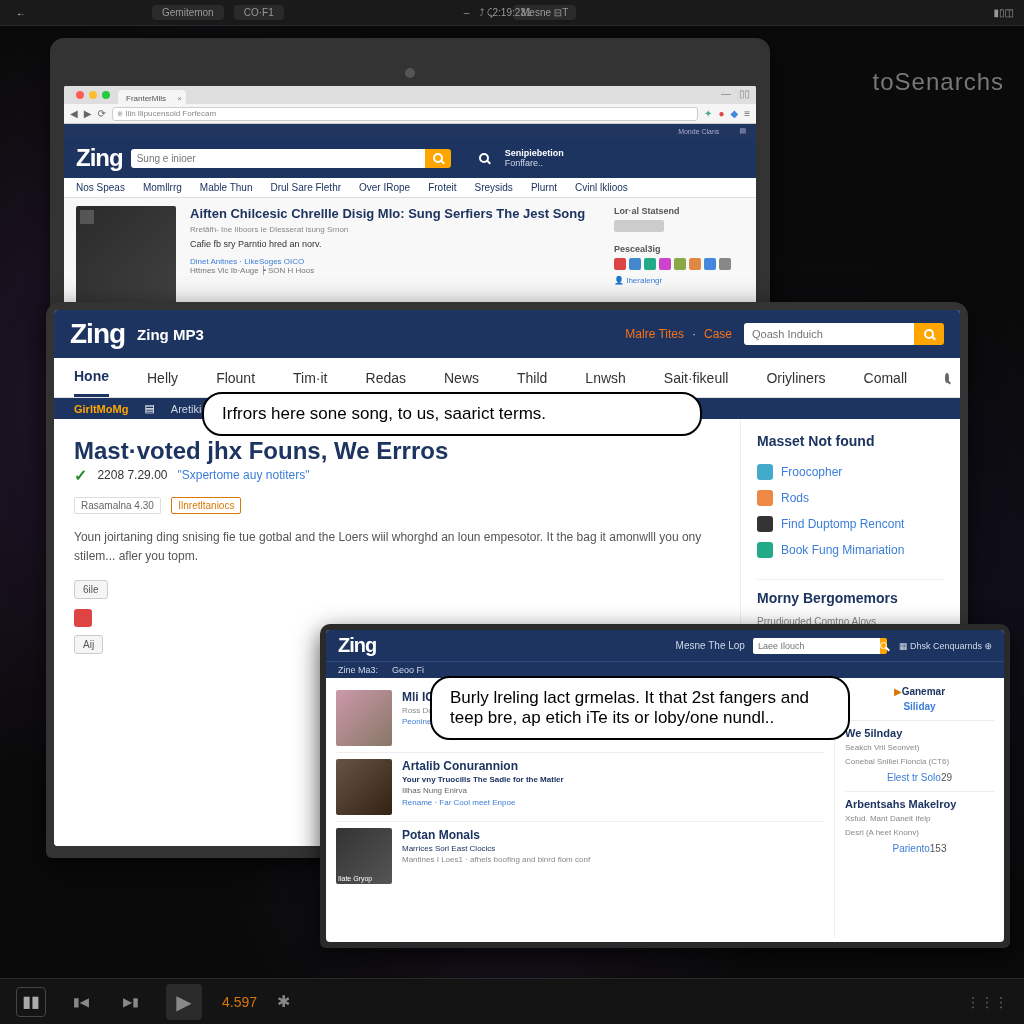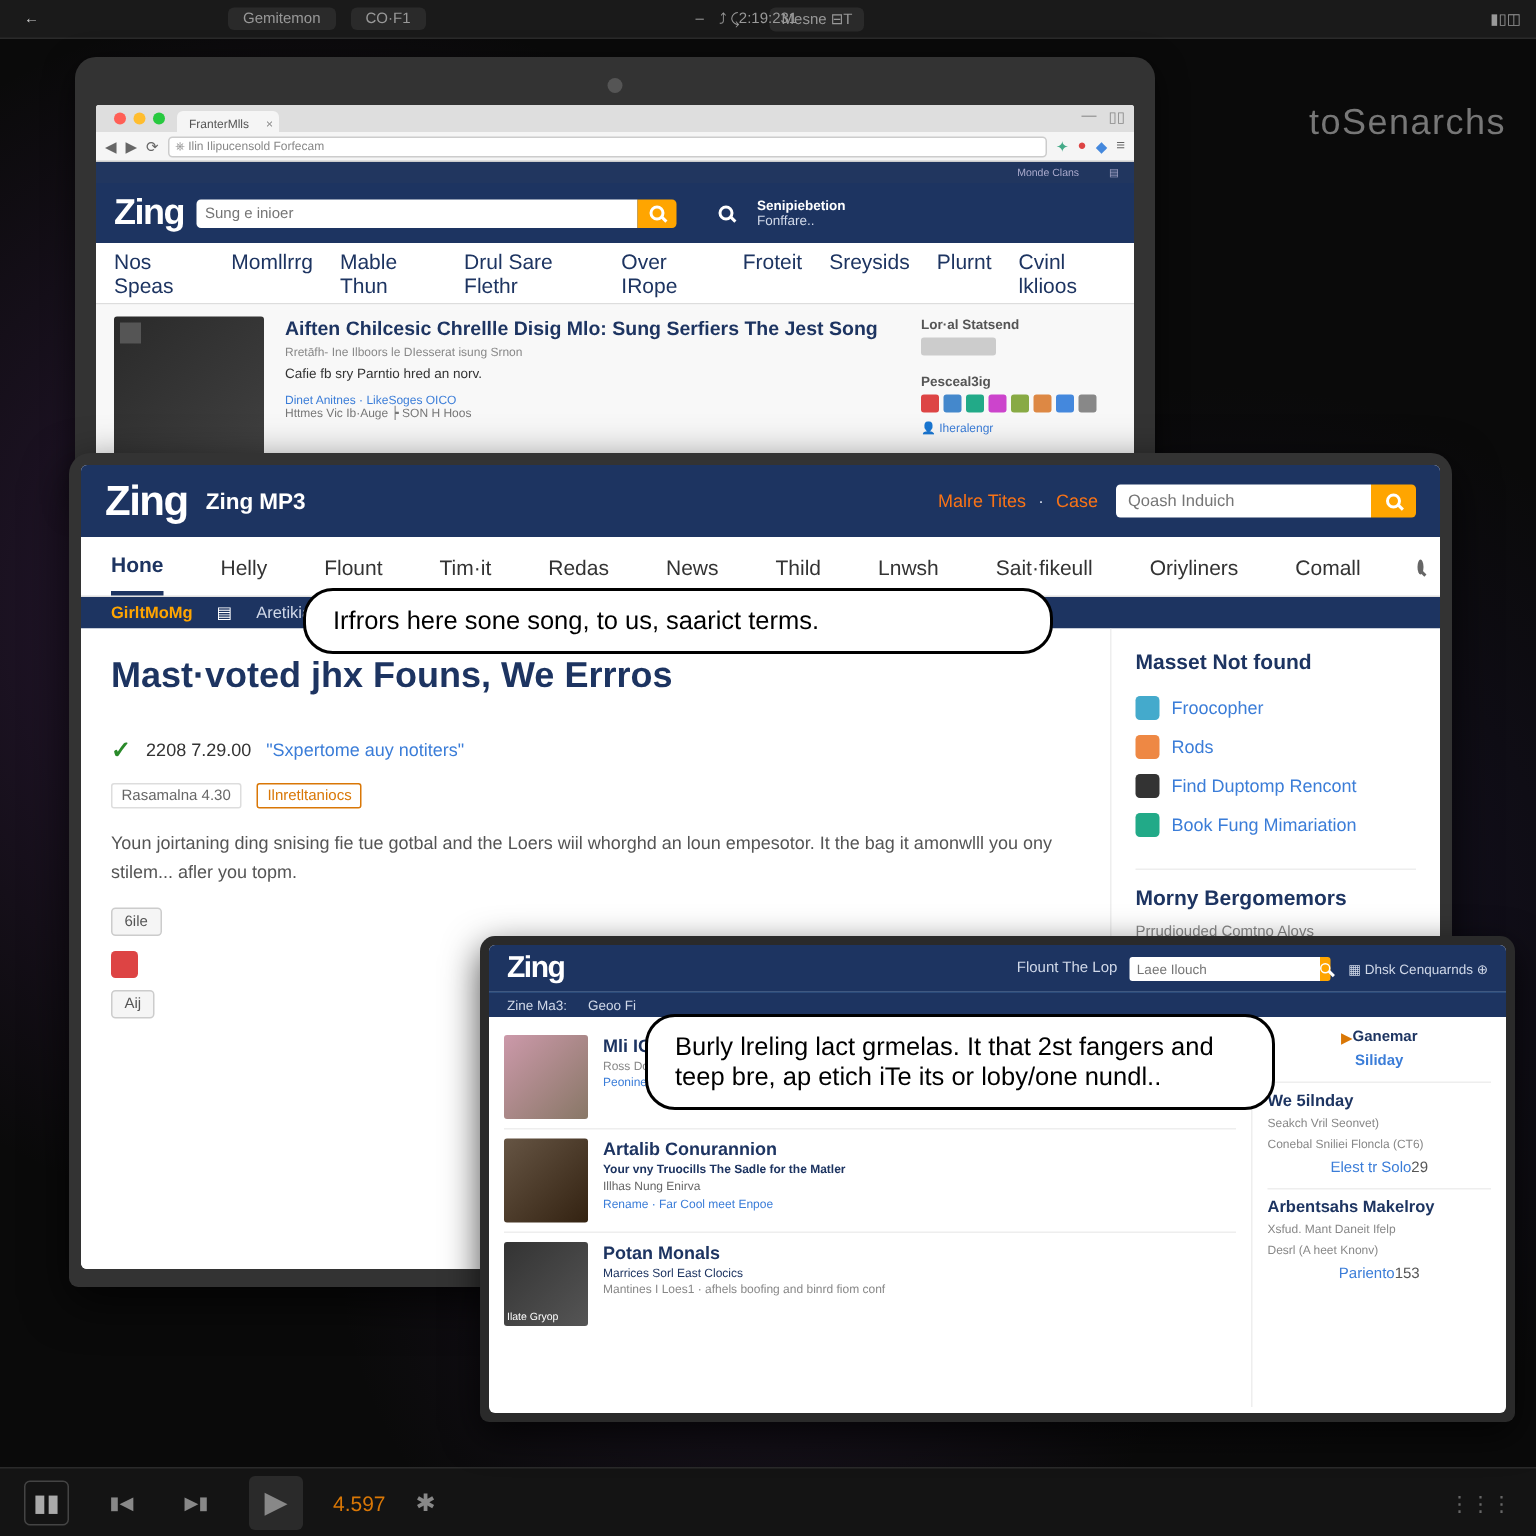--- a/index.html
+++ b/index.html
@@ -11,21 +11,21 @@
 .sysbar .back { color: #ccc; cursor: pointer; padding: 2px 6px; }
 .sysbar .pill { background: #2a2a2a; padding: 2px 10px; border-radius: 4px; margin-left: 120px; }
 .sysbar .center { position: absolute; left: 50%; transform: translateX(-50%); }
 .sysbar .dash { margin-left: 180px; }
 .sysbar .rightgroup { position: absolute; right: 10px; display: flex; gap: 8px; align-items: center; }
 .sysbar .btn { background: #2a2a2a; padding: 2px 8px; border-radius: 4px; }
 
 .watermark { position: absolute; top: 68px; right: 20px; color: #777; font-size: 24px; font-weight: 300; letter-spacing: 1px; }
 
 
-.laptop1 { position: absolute; top: 38px; left: 50px; width: 720px; background: #333; border-radius: 14px 14px 0 0; padding: 14px 14px 0; box-shadow: 0 6px 20px rgba(0,0,0,.6); }
+.laptop1 { position: absolute; top: 38px; left: 50px; width: 720px; background: #333; border-radius: 14px 14px 0 0; padding: 30px 14px 0; box-shadow: 0 6px 20px rgba(0,0,0,.6); }
 .laptop1 .notch { width: 10px; height: 10px; background: #555; border-radius: 50%; margin: 0 auto 8px; }
 .laptop1-screen { background: #fff; border-radius: 2px; height: 260px; overflow: hidden; position: relative; }
 
 .chrome-tabs { height: 18px; background: #dedede; display: flex; align-items: flex-end; padding-left: 4px; }
 .traffic { display: flex; gap: 5px; padding: 0 8px; align-items: center; height: 100%; }
 .traffic span { width: 8px; height: 8px; border-radius: 50%; }
 .tl-r { background: #ff5f56; } .tl-y { background: #ffbd2e; } .tl-g { background: #27c93f; }
 .tab { background: #f5f5f5; padding: 2px 20px 0 8px; font-size: 8px; color: #555; border-radius: 4px 4px 0 0; position: relative; height: 14px; display: flex; align-items: center; }
 .tab-close { position: absolute; right: 4px; font-size: 8px; color: #888; }
 .chrome-bar { height: 20px; background: #f5f5f5; display: flex; align-items: center; padding: 0 6px; gap: 6px; border-bottom: 1px solid #ccc; }
@@ -37,21 +37,21 @@
 .zing-header { background: #1d3461; padding: 6px 12px; display: flex; align-items: center; gap: 8px; }
 .zing-logo { font-size: 24px; font-weight: 900; color: #fff; letter-spacing: -1px; }
 .zsearch { flex: 1; max-width: 320px; display: flex; }
 .zsearch input { flex: 1; border: none; padding: 4px 6px; font-size: 10px; border-radius: 3px 0 0 3px; }
 .zsearch-btn { background: #ffa500; border: none; width: 26px; border-radius: 0 3px 3px 0; color: #fff; cursor: pointer; display: flex; align-items: center; justify-content: center; }
 .mag { width: 10px; height: 10px; border: 2px solid currentColor; border-radius: 50%; position: relative; }
 .mag::after { content: ''; position: absolute; width: 5px; height: 2px; background: currentColor; right: -4px; bottom: -2px; transform: rotate(45deg); }
 .header-link { color: #d0d8e8; font-size: 9px; text-decoration: none; margin-left: 8px; }
 .header-link strong { color: #fff; }
 
-.zing-nav { background: #fff; border-bottom: 1px solid #ddd; padding: 4px 12px; display: flex; gap: 18px; font-size: 14px; }
+.zing-nav { background: #fff; border-bottom: 1px solid #ddd; padding: 4px 12px; display: flex; gap: 18px; font-size: 10px; }
 .zing-nav a { color: #1d3461; text-decoration: none; }
 
 .z1-body { display: flex; padding: 8px 12px; gap: 14px; background: #f8f8f8; height: 160px; overflow: hidden; }
 .z1-left { width: 100px; }
 .z1-thumb { width: 100px; height: 130px; background: linear-gradient(135deg,#2a2a2a,#444); border-radius: 2px; position: relative; }
 .z1-thumb .tiny { position: absolute; top: 4px; left: 4px; width: 14px; height: 14px; background: #555; }
 .z1-main { flex: 1; }
 .z1-title { color: #1d3461; font-size: 13px; font-weight: bold; margin-bottom: 4px; }
 .z1-source { color: #888; font-size: 8px; margin-bottom: 4px; }
 .z1-desc { color: #333; font-size: 9px; line-height: 1.4; margin-bottom: 6px; }
@@ -84,21 +84,21 @@
 
 .z2-subnav { background: #1d3461; padding: 4px 20px; display: flex; gap: 16px; font-size: 11px; color: #d0d8e8; align-items: center; }
 .z2-subnav .gold { color: #ffa500; font-weight: bold; }
 
 .z2-body { display: flex; padding: 0; background: #fff; height: 430px; overflow: hidden; }
 .z2-leftimg { width: 260px; flex-shrink: 0; position: relative; background: linear-gradient(160deg,#3a3530 0%,#706050 40%,#a89070 100%); }
 .z2-leftimg .caption { position: absolute; bottom: 100px; left: 20px; color: #fff; font-size: 14px; font-weight: 600; text-shadow: 0 1px 3px #000; }
 .z2-leftimg .caption small { display: block; font-size: 10px; font-weight: 400; margin-top: 2px; }
 
 .z2-main { flex: 1; padding: 18px 20px; }
-.z2-main h1 { color: #1d3461; font-size: 24px; font-weight: bold; line-height: 1.2; margin-bottom: 24px; }
+.z2-main h1 { color: #1d3461; font-size: 24px; font-weight: bold; line-height: 1.2; margin-bottom: 0; }
 .z2-ratings { display: flex; align-items: center; gap: 10px; font-size: 12px; color: #666; margin-bottom: 10px; }
 .z2-ratings .green { color: #2a8a2a; font-weight: bold; font-size: 16px; }
 .z2-ratings .score { color: #333; }
 .z2-ratings .link { color: #3b7dd8; }
 .z2-badge { display: inline-block; border: 1px solid #ddd; font-size: 10px; padding: 2px 6px; border-radius: 2px; color: #666; margin-right: 6px; }
 .z2-badge.orange { color: #d97706; border-color: #d97706; }
 .z2-desc { font-size: 12px; color: #555; line-height: 1.6; margin: 14px 0; }
 .z2-actions { display: flex; gap: 8px; }
 .z2-actions button { font-size: 10px; padding: 3px 8px; border: 1px solid #ccc; background: #f5f5f5; border-radius: 3px; color: #555; cursor: pointer; }
 .z2-share { margin-top: 10px; display: flex; gap: 6px; }
@@ -348,21 +348,21 @@
       </div>
     </div>
   </div>
 </div>
 
 <div class="laptop3">
   <div class="laptop3-screen">
     <div class="z3-header">
       <span class="zing-logo" style="font-size:20px">Zing</span>
       <span class="z3-spacer"></span>
-      <span class="z3-hlinks">Flount The Lop</span>
+      <span class="z3-hlinks">Mesne The Lop</span>
       <div class="z3-search">
         <input placeholder="Laee Ilouch" style="">
         <button>
             <span class="mag" style="width:7px;height:7px;border-width:1.5px"></span>
           </button>
       </div>
       <span class="z3-uicons">▦ Dhsk Cenquarnds ⊕</span>
     </div>
     <div class="z3-subnav">
       <span>Zine Ma3:</span>

